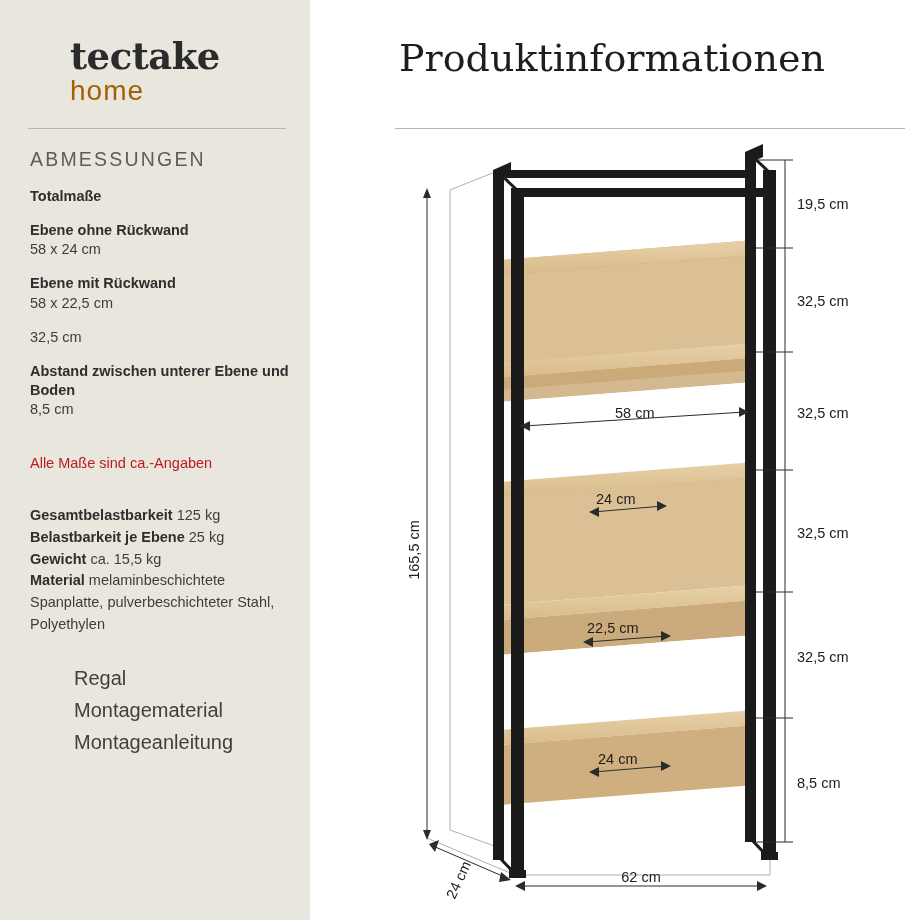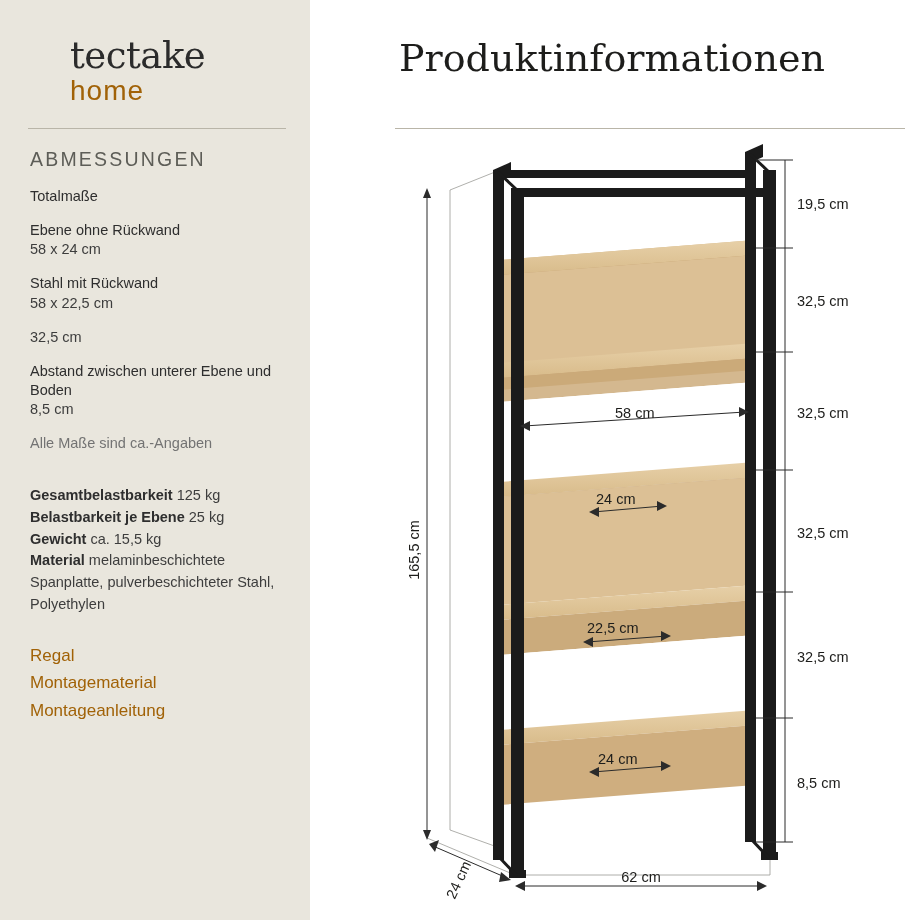--- a/index.html
+++ b/index.html
@@ -34,21 +34,21 @@
     left: 70px;
     top: 36px;
     width: 220px;
   }
   .brand-name {
     font-family: "DejaVu Serif", serif;
     font-size: 37px;
     color: #2b2b2b;
     letter-spacing: -0.5px;
     line-height: 1.1;
-    font-weight: 400;
+    font-weight: 700;
   }
   .brand-sub {
     font-family: "Liberation Sans", sans-serif;
     font-size: 28px;
     color: #a16207;
     text-align: left;
     width: 182px;
     margin-top: -2px;
     letter-spacing: 1px;
   }
@@ -73,44 +73,45 @@
     margin: 0 0 16px 0;
     font-weight: 400;
   }
   .blk {
     margin-bottom: 15px;
     line-height: 1.32;
   }
   .blk .lbl {
     font-size: 14.5px;
     color: #2e2e2e;
-    font-weight: normal;
+    font-weight: bold;
   }
   .blk .val {
     font-size: 14.5px;
     color: #3d3d3d;
   }
   .note {
     font-size: 14.5px;
-    color: #737373;
-    margin-top: 16px;
+    color: #b91c1c;
+    margin-top: 36px;
     margin-bottom: 34px;
   }
   .tech-line {
     font-size: 14.5px;
     color: #3d3d3d;
     line-height: 1.5;
   }
   .tech-line b {
     color: #2e2e2e;
   }
   .deliver-line {
-    font-size: 17px;
-    color: #a16207;
+    font-size: 20px;
+    color: #404040;
     line-height: 1.62;
+    margin-left: 44px;
   }
   .gap-lg { height: 26px; }
 
   
   .main {
     position: absolute;
     left: 315px;
     top: 0;
     width: 610px;
     height: 920px;
@@ -162,21 +163,21 @@
       <div class="sec-title">ABMESSUNGEN</div>
 
       <div class="blk">
         <div class="lbl">Totalmaße</div>
       </div>
       <div class="blk">
         <div class="lbl">Ebene ohne Rückwand</div>
         <div class="val">58 x 24 cm</div>
       </div>
       <div class="blk">
-        <div class="lbl">Stahl mit Rückwand</div>
+        <div class="lbl">Ebene mit Rückwand</div>
         <div class="val">58 x 22,5 cm</div>
       </div>
       <div class="blk">
         <div class="val">32,5 cm</div>
       </div>
       <div class="blk">
         <div class="lbl">Abstand zwischen unterer Ebene und Boden</div>
         <div class="val">8,5 cm</div>
       </div>
 

